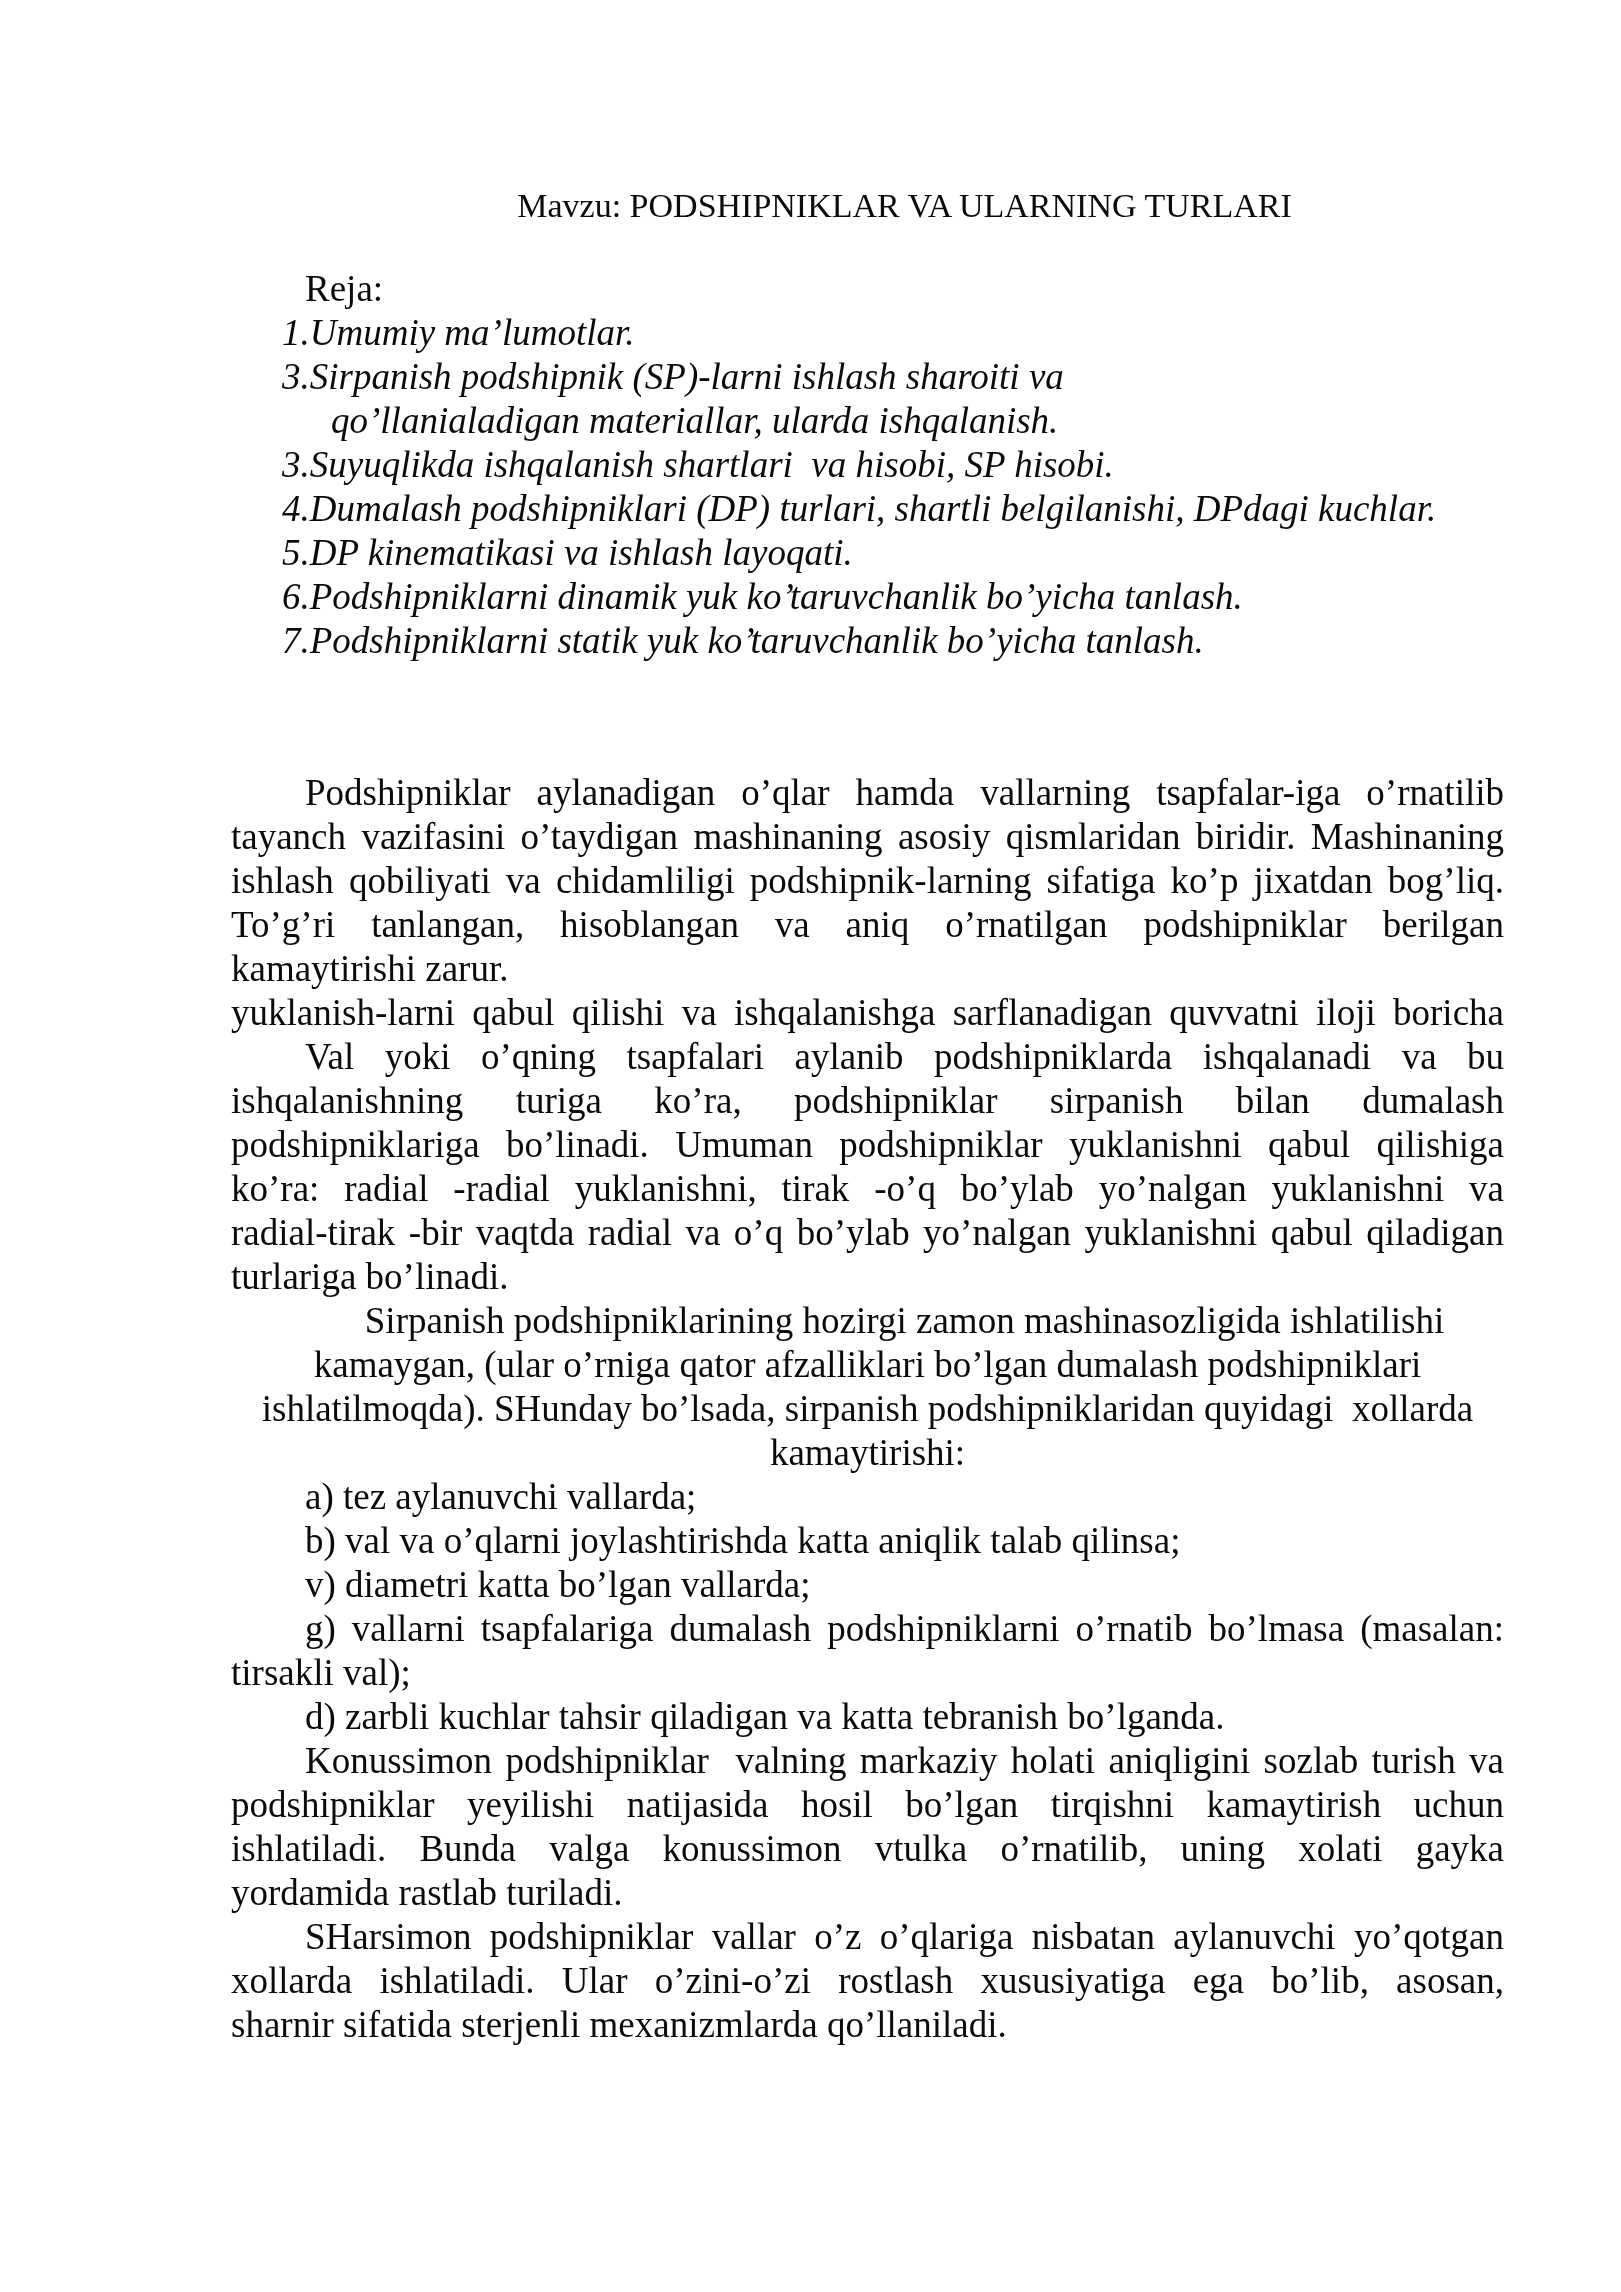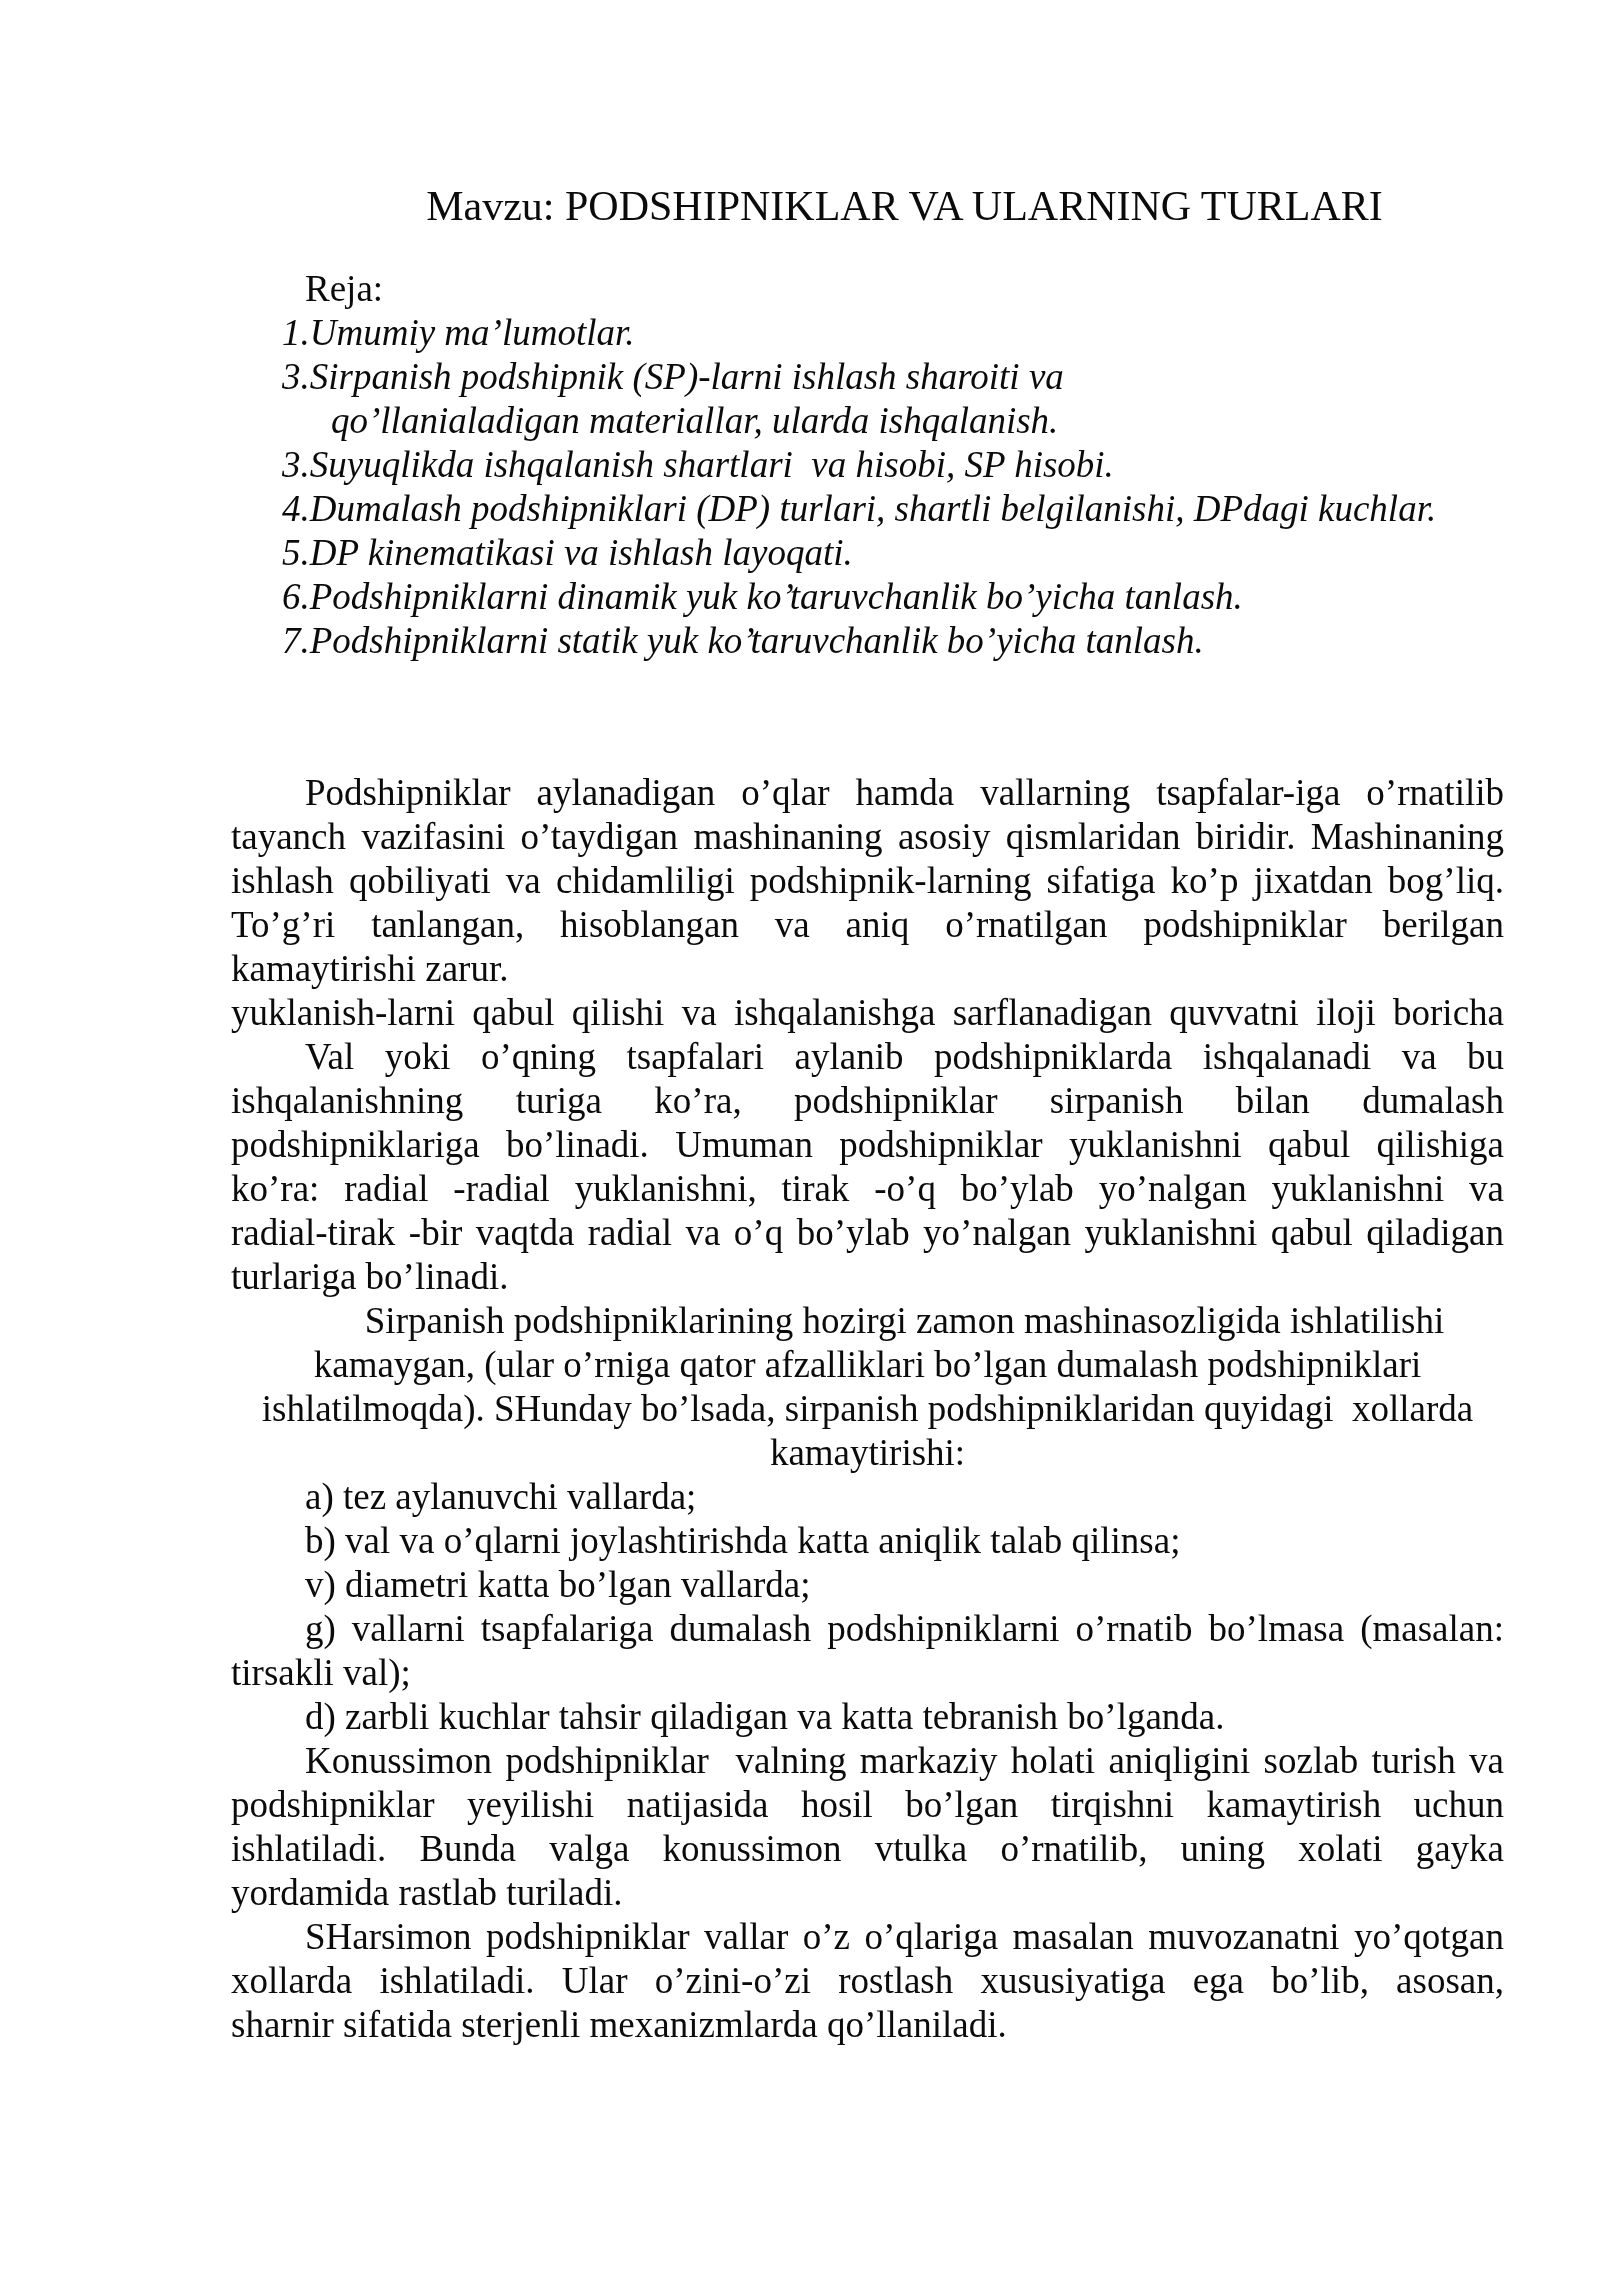--- a/index.html
+++ b/index.html
@@ -13,21 +13,21 @@
     overflow: hidden;
   }
   .content {
     position: absolute;
     left: 231px;
     top: 0;
     width: 1273px;
     padding-top: 184px;
   }
   .title {
-    font-size: 42px;
+    font-size: 34px;
     line-height: 44px;
     text-align: center;
     text-indent: 74px;
     white-space: pre-wrap;
   }
   .reja {
     margin-top: 39px;
     font-size: 37px;
     line-height: 44px;
     text-align: left;
@@ -127,21 +127,21 @@
 
 
       <div class="jp">
         <div class="jl first">Konussimon podshipniklar  valning markaziy holati aniqligini sozlab turish va</div>
         <div class="jl">podshipniklar yeyilishi natijasida hosil bo’lgan tirqishni kamaytirish uchun</div>
         <div class="jl">ishlatiladi. Bunda valga konussimon vtulka o’rnatilib, uning xolati gayka</div>
         <div class="jl last">yordamida rastlab turiladi.</div>
       </div>
 
       <div class="jp">
-        <div class="jl first">SHarsimon podshipniklar vallar o’z o’qlariga masalan muvozanatni yo’qotgan</div>
+        <div class="jl first">SHarsimon podshipniklar vallar o’z o’qlariga nisbatan aylanuvchi yo’qotgan</div>
         <div class="jl">xollarda ishlatiladi. Ular o’zini-o’zi rostlash xususiyatiga ega bo’lib, asosan,</div>
         <div class="jl last">sharnir sifatida sterjenli mexanizmlarda qo’llaniladi.</div>
       </div>
 
     </div>
   </div>
 </div>
 
 
 </body></html>

